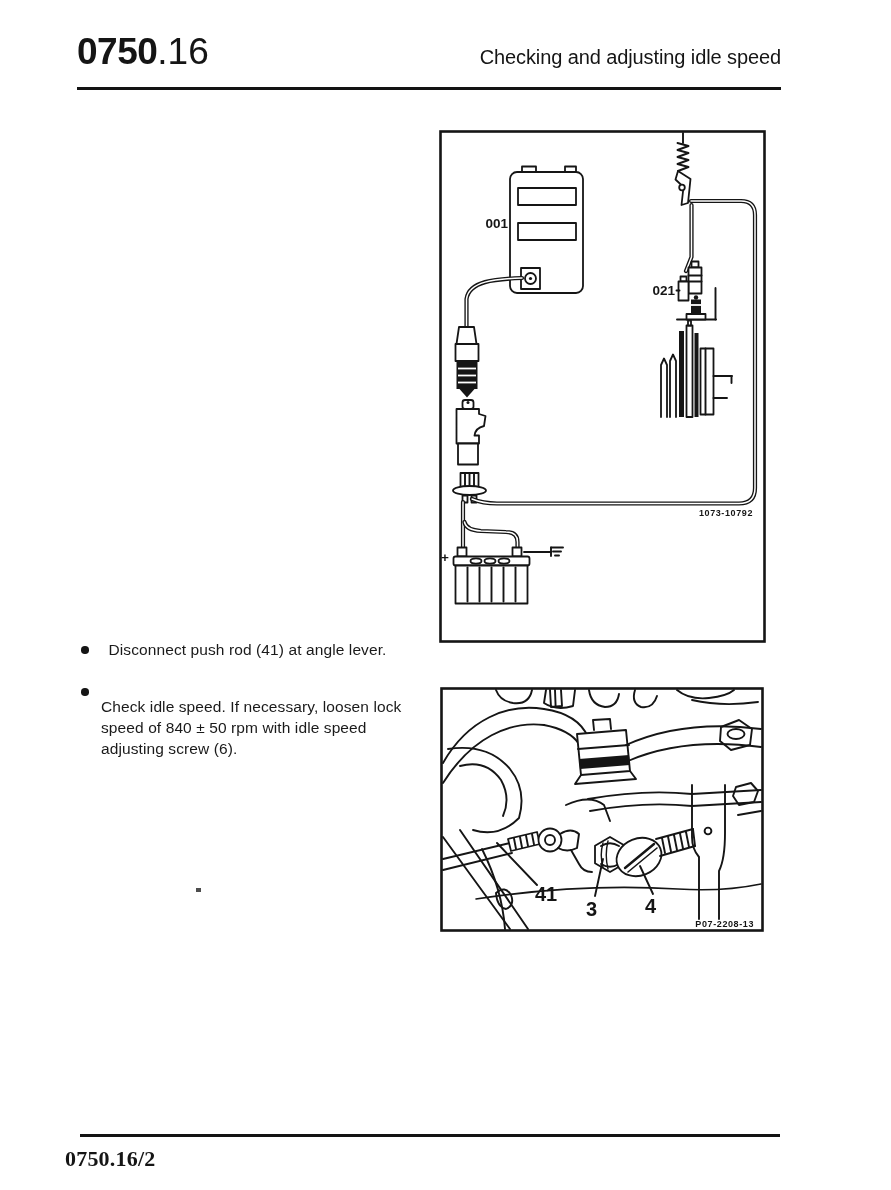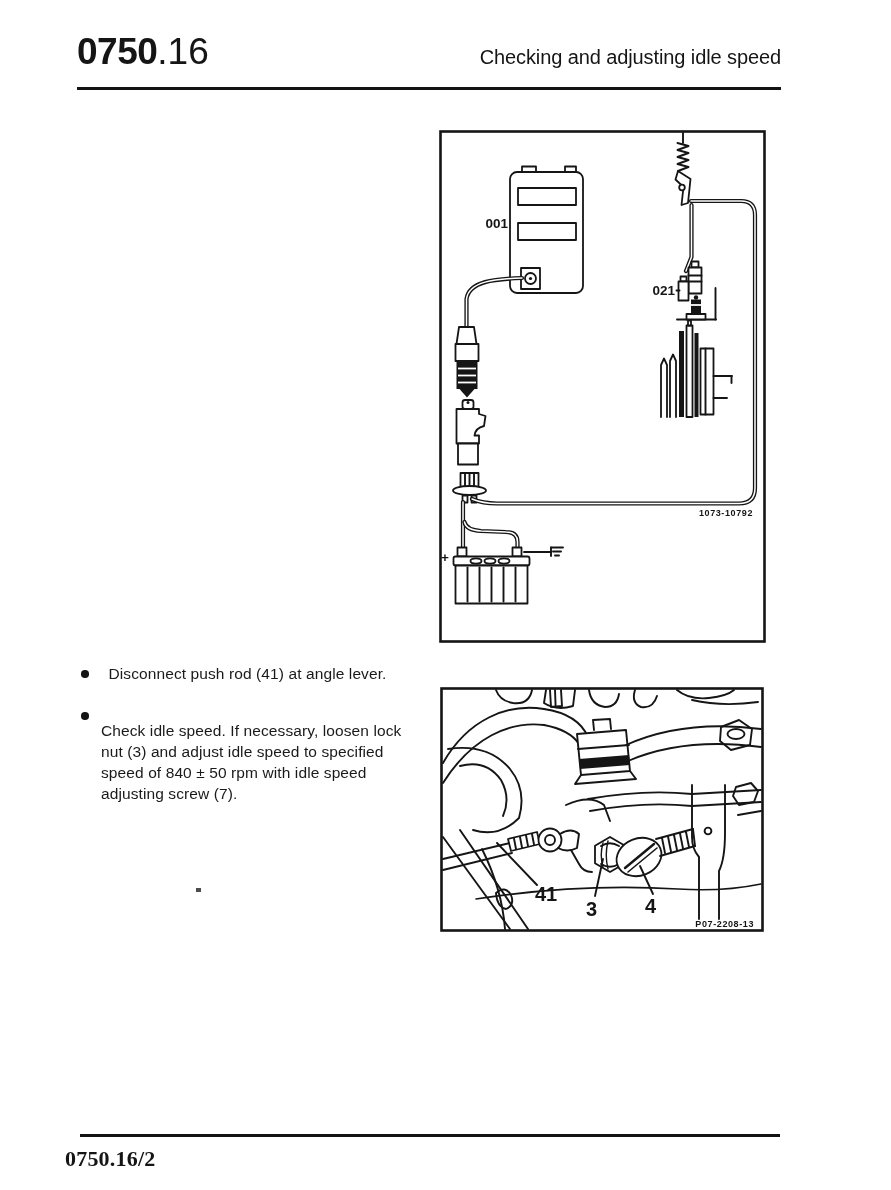--- a/index.html
+++ b/index.html
@@ -12,21 +12,21 @@
   .abs { position:absolute; }
   .section-no { left:77px; top:24px; font-size:37px; line-height:40px; }
   .section-no .b { font-weight:700; letter-spacing:-0.5px; }
   .section-no .r { font-weight:400; }
   .doc-title { right:110px; top:38px; font-size:20px; font-weight:400; letter-spacing:-0.1px; }
   .rule { background:#131313; }
   .rule-header { left:77px; top:79px; width:704px; height:3px; }
   .rule-footer { left:80px; top:1126px; width:700px; height:3px; }
   .footer-ref { left:65px; top:1138px; font-size:22px; font-weight:700; letter-spacing:0.2px;font-family:Liberation Serif, serif; }
 
-  .instructions { left:81px; top:655px; width:350px; }
+  .instructions { left:81px; top:631px; width:350px; }
   .bullet-item { display:flex; align-items:flex-start; }
   .bullet-item + .bullet-item { margin-top:21px;flex-direction:column; }
   .dot { width:7.5px; height:7.5px; border-radius:50%; background:#151515; margin-top:7px; flex:none; }
   .lines { margin-left:20px; font-size:15.5px; line-height:21px; color:#1a1a1a; letter-spacing:0.1px; }
 
   .fig svg { display:block; }
   .frame { fill:#ffffff; stroke:#151515; stroke-width:2.6; }
   .ln  { stroke:#151515; stroke-width:1.8; fill:#ffffff; stroke-linejoin:round; stroke-linecap:round; }
   .lnn { stroke:#151515; stroke-width:1.9; fill:none; stroke-linejoin:round; stroke-linecap:round; }
   .lnf { fill:#151515; stroke:none; }
@@ -186,23 +186,22 @@
     <div class="bullet-item">
       <span class="dot"></span>
       <div class="lines">
         <div>Disconnect push rod (41) at angle lever.</div>
       </div>
     </div>
     <div class="bullet-item">
       <span class="dot"></span>
       <div class="lines">
         <div>Check idle speed. If necessary, loosen lock</div>
-        <div>nut (3) and adjust idle speed to specified</div>
         <div>speed of 840 ± 50 rpm with idle speed</div>
-        <div>adjusting screw (7).</div>
+        <div>adjusting screw (6).</div>
       </div>
     </div>
   </div>
 
   <div class="abs fig" style="left:440px; top:679px;text-align:right;">
     <svg width="324" height="245" viewBox="0 0 324 245">
       <rect class="frame" x="1.5" y="1.5" width="321" height="242"></rect>
 
       <g class="lnn">
 

